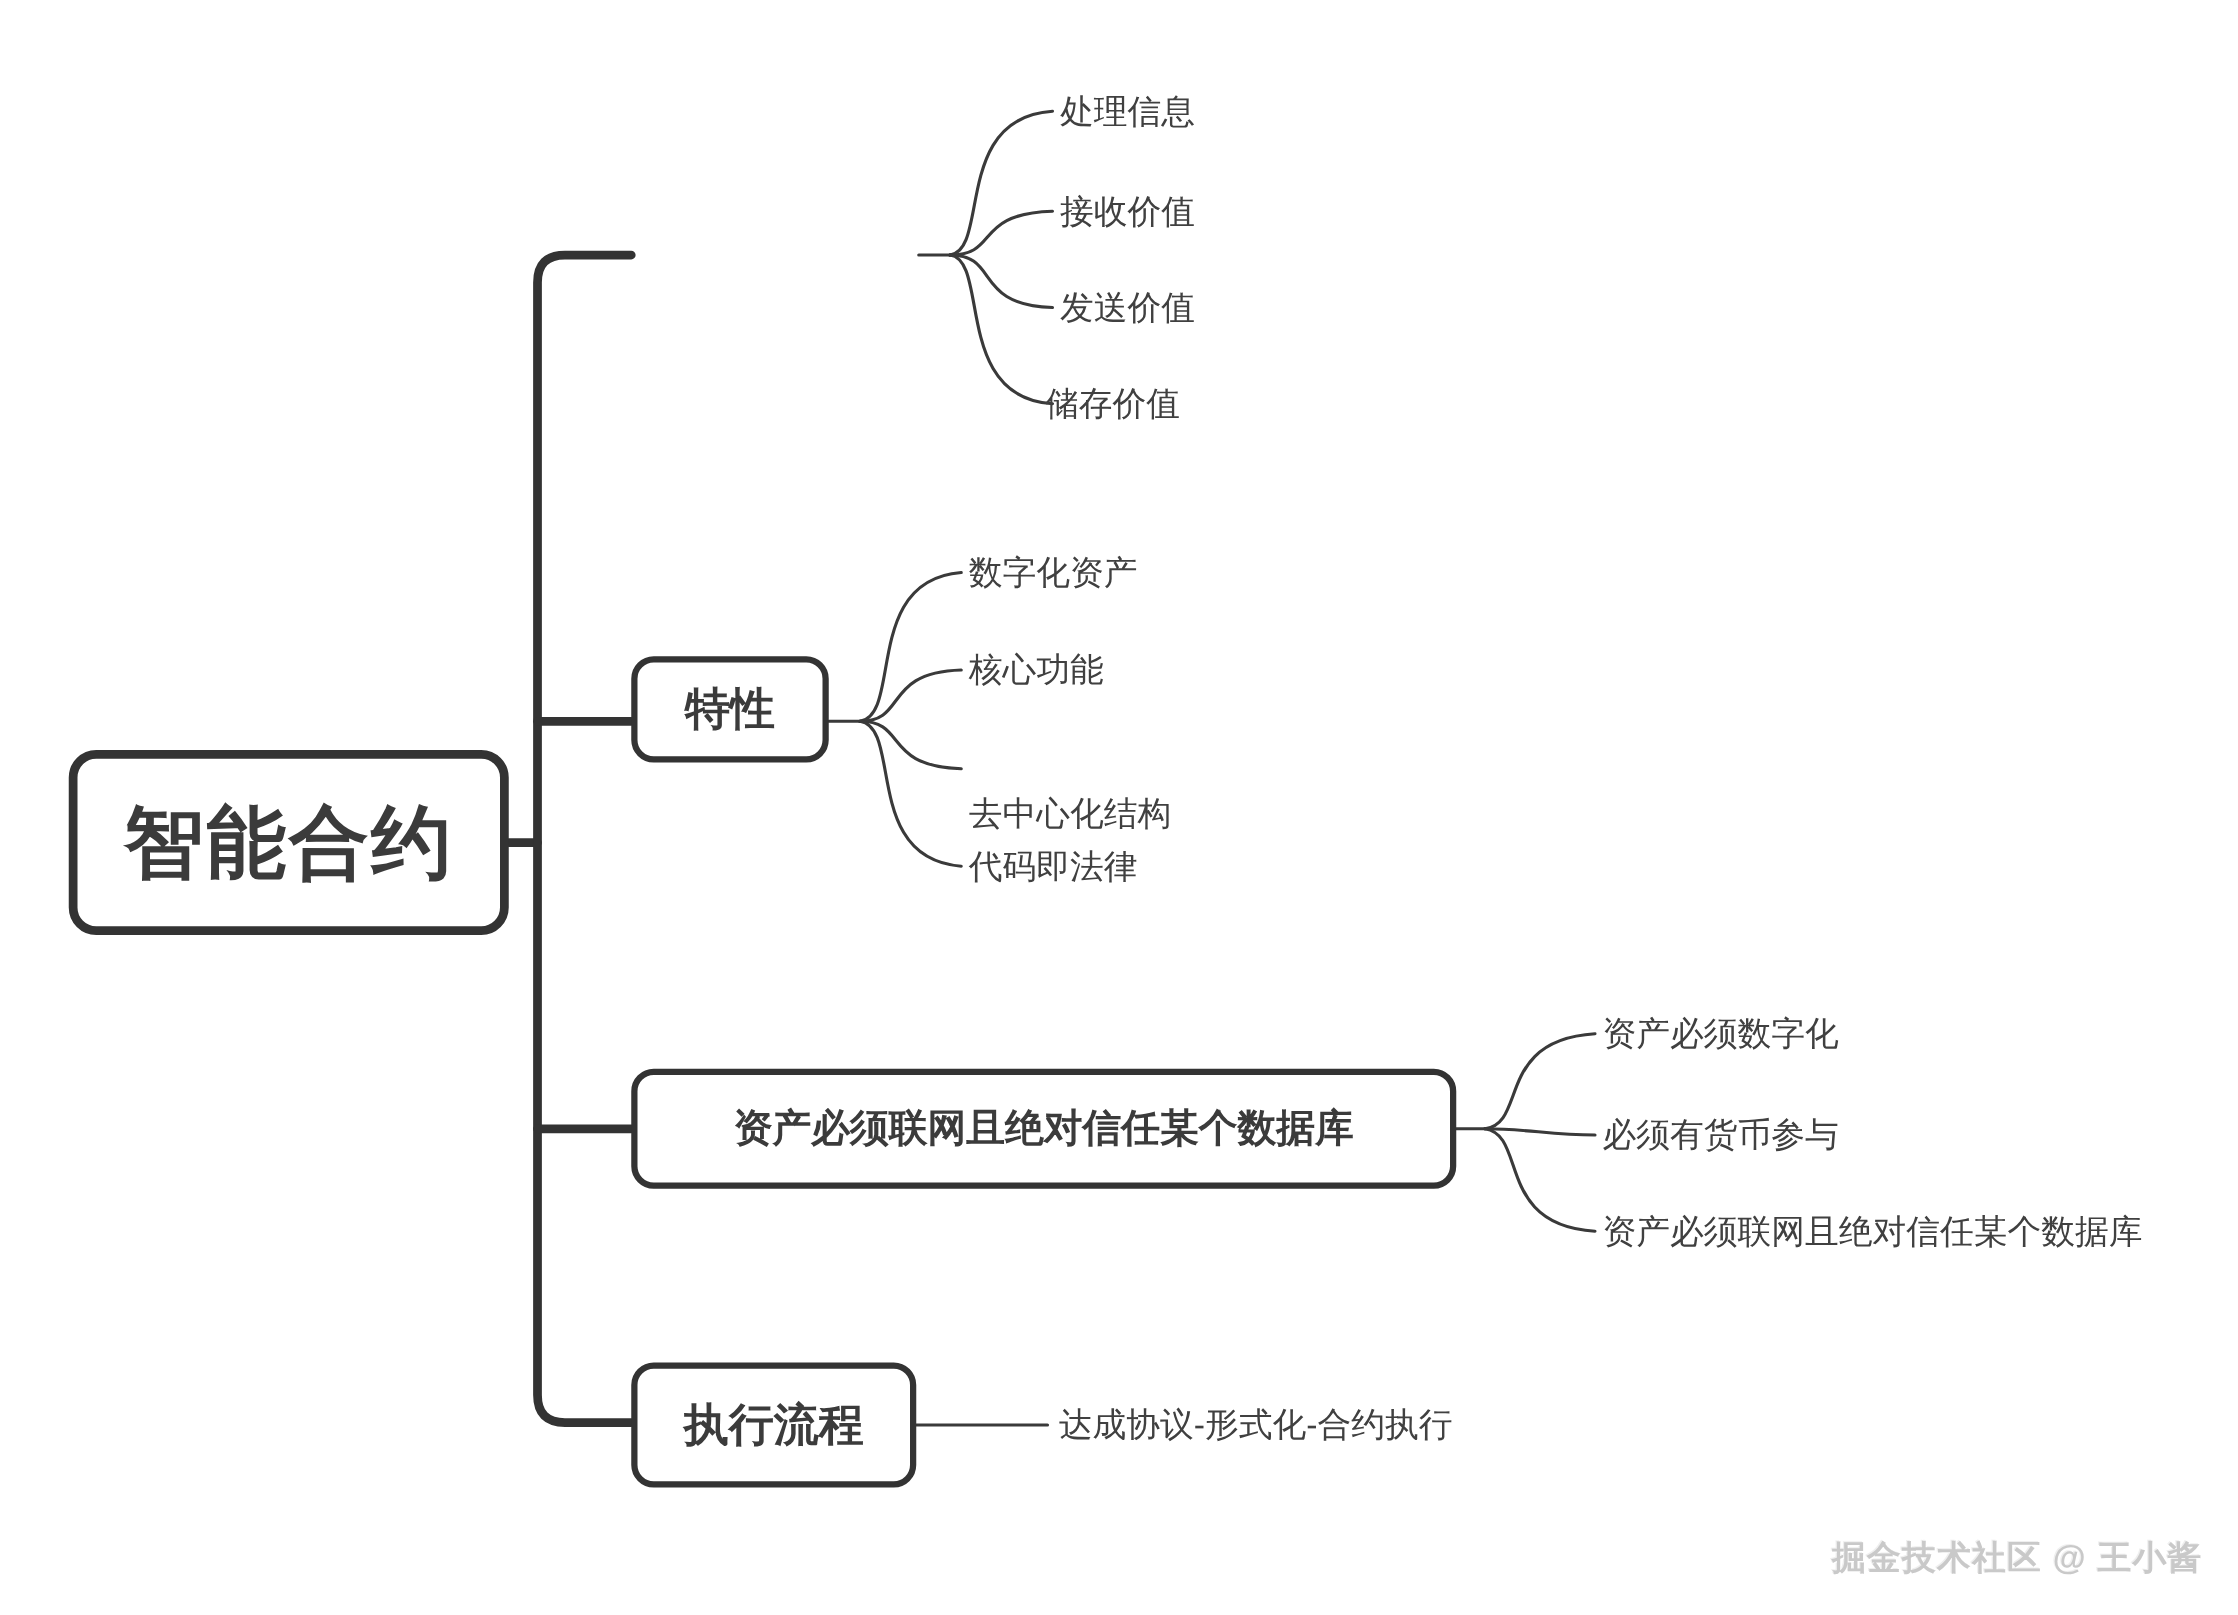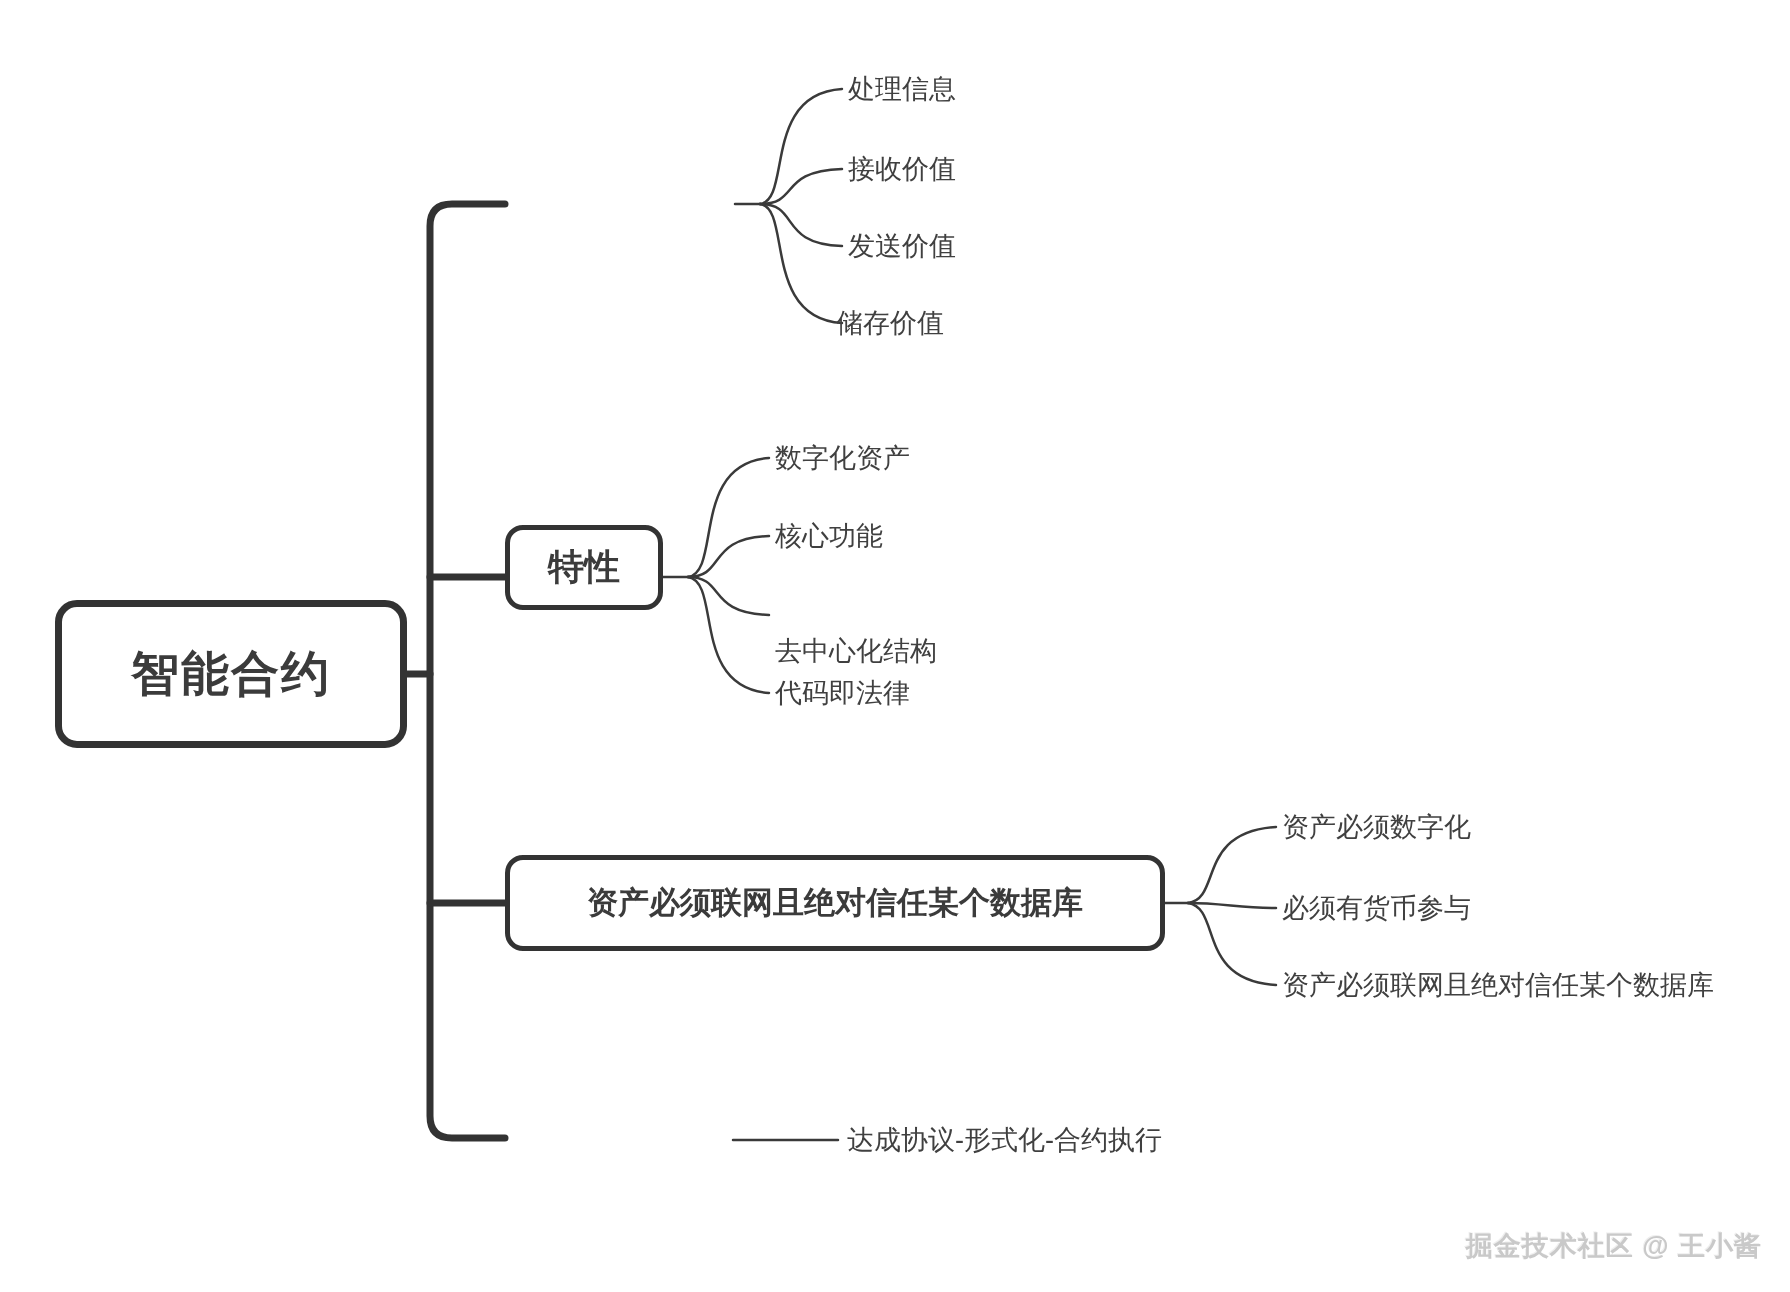--- a/index.html
+++ b/index.html
@@ -31,21 +31,21 @@
     align-items: center;
     justify-content: center;
     color: #3b3b3b;
     font-weight: bold;
     white-space: nowrap;
     cursor: default;
   }
   .root-box {
     border-width: 7px;
     border-radius: 22px;
-    font-size: 48px;
+    font-size: 64px;
     letter-spacing: 2px;
   }
   .branch-box { font-size: 36px; }
   .branch-box.long { font-size: 31px; }
   .branch-box.exec { font-size: 36px; }
   .leaf-label {
     position: absolute;
     color: #404040;
     font-size: 27px;
     line-height: 34px;
@@ -118,17 +118,20 @@
   <div class="leaf-label" style="left:775px; top:598px;margin-top:36px;">去中心化结构</div>
   <div class="leaf-label" style="left:775px; top:676px;">代码即法律</div>
 
   <div class="node-box branch-box long" style="left:505px; top:855px; width:660px; height:96px;">
     <span>资产必须联网且绝对信任某个数据库</span>
   </div>
   <div class="leaf-label" style="left:1282px; top:810px;">资产必须数字化</div>
   <div class="leaf-label" style="left:1282px; top:891px;">必须有货币参与</div>
   <div class="leaf-label" style="left:1282px; top:968px;">资产必须联网且绝对信任某个数据库</div>
 
+  <div class="node-box branch-box exec" style="left:505px; top:1090px; width:228px; height:100px;">
+    <span>执行流程</span>
+  </div>
   <div class="leaf-label" style="left:847px; top:1123px;">达成协议-形式化-合约执行</div>
 
   <div class="watermark">掘金技术社区 @ 王小酱</div>
 
 </div>
 
 </body></html>

